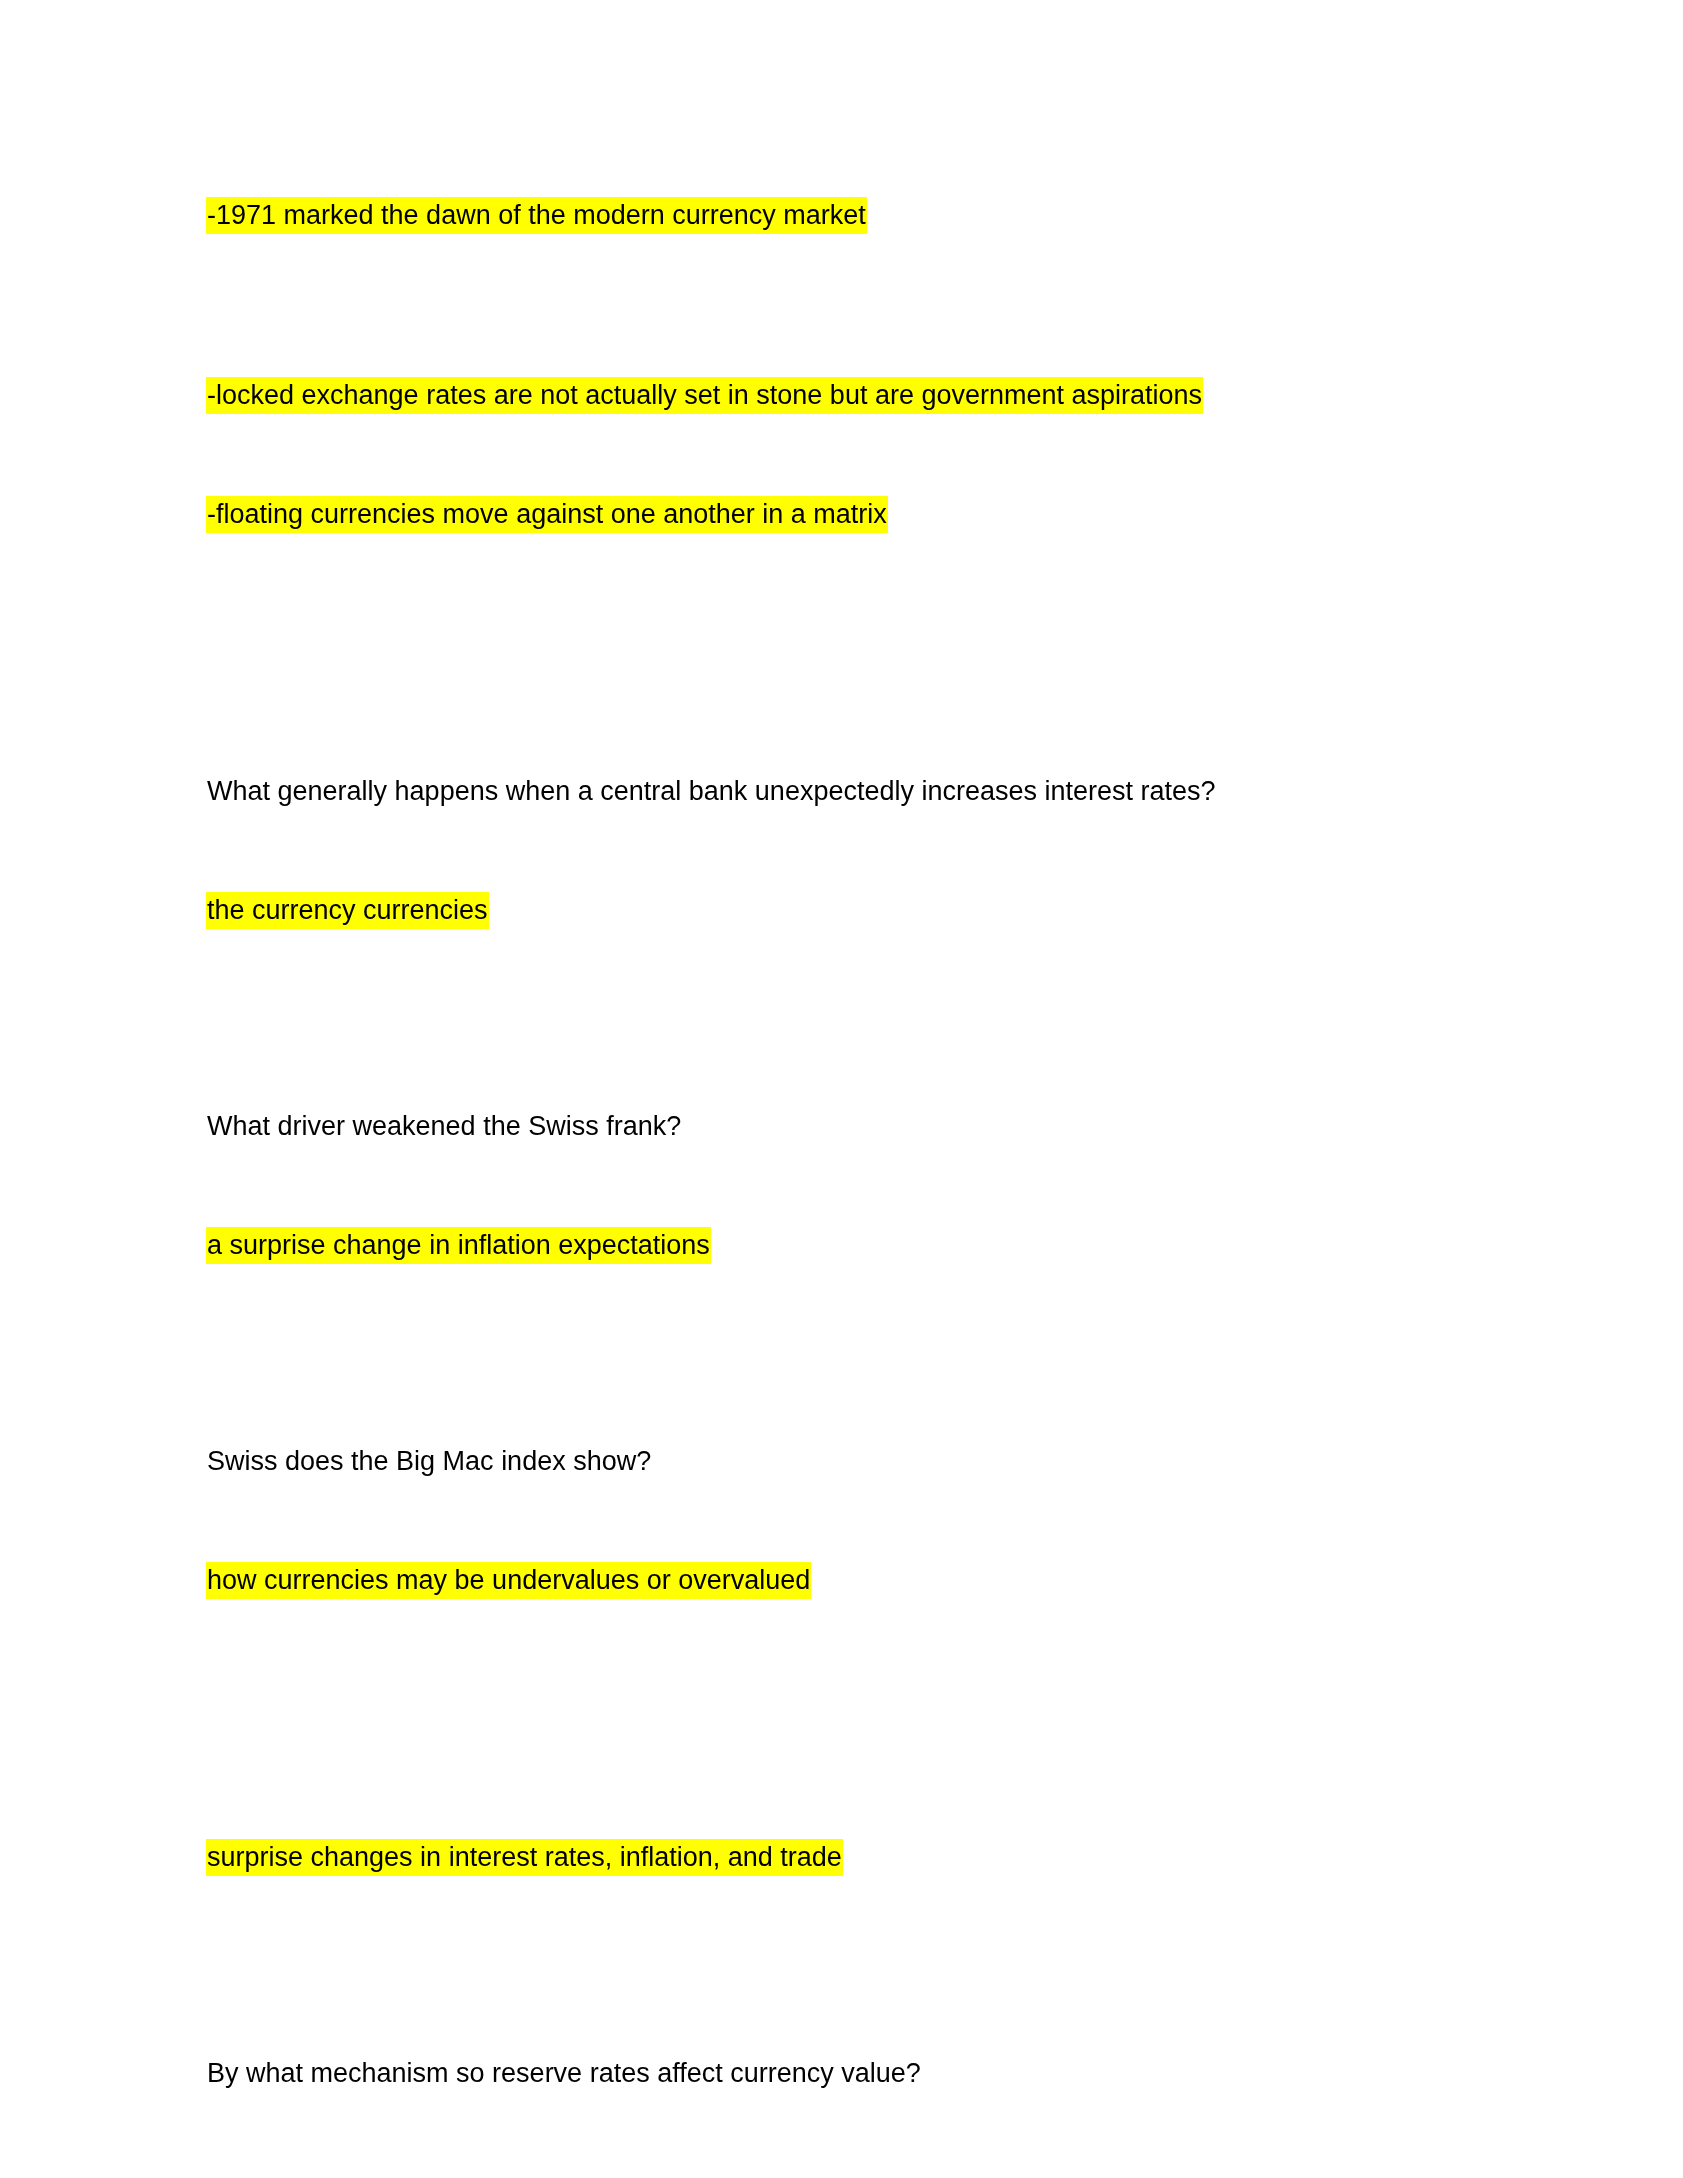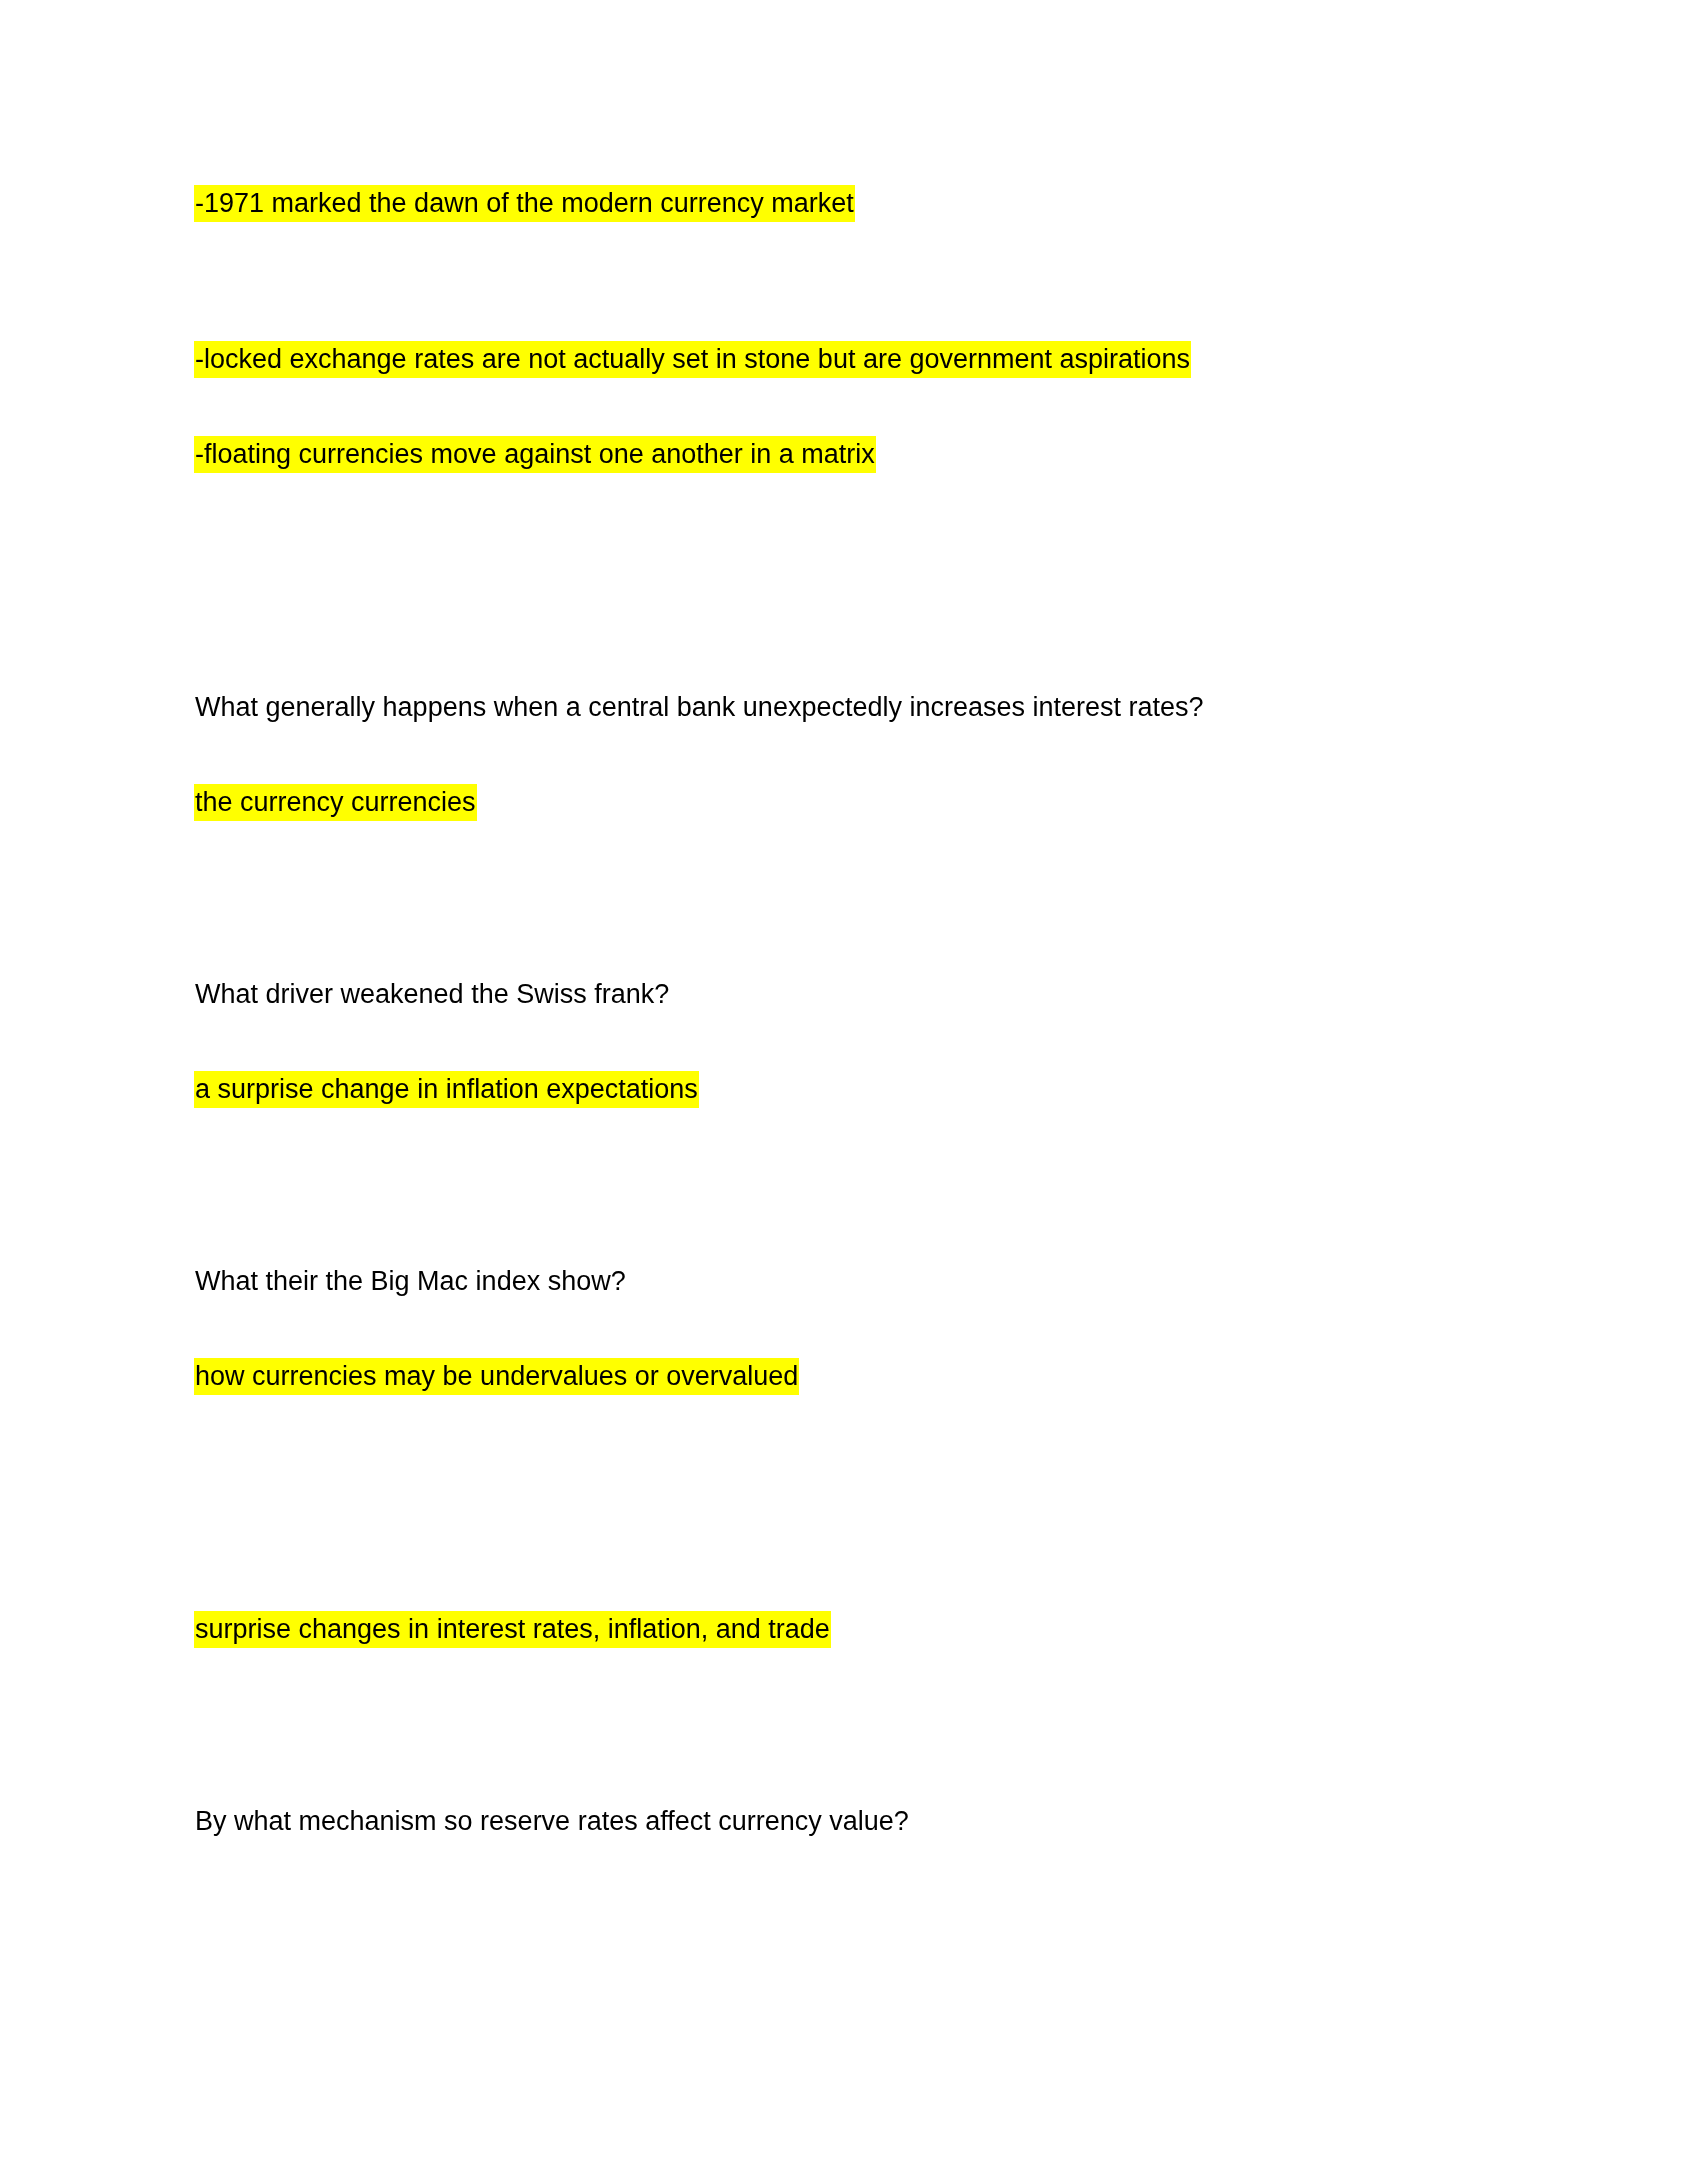--- a/index.html
+++ b/index.html
@@ -24,21 +24,21 @@
   }
   .doc-body {
     position: absolute;
     left: 194px;
     top: 186px;
     width: 1307px;
   }
   .line {
     font-size: 27px;
     line-height: 34px;
-    margin: 0;
+    margin: 12px;
     padding: 0;
     white-space: pre-wrap;
   }
   .line .txt {
     display: inline;
     padding: 3px 1px 4px 1px;
   }
   .hl .txt {
     background: #ffff00;
   }
@@ -70,21 +70,21 @@
 
     <p class="line hl"><span class="txt">the currency currencies</span></p>
     <div class="gap-xl"></div>
 
     <p class="line"><span class="txt">What driver weakened the Swiss frank?</span></p>
     <div class="gap-sm"></div>
 
     <p class="line hl"><span class="txt">a surprise change in inflation expectations</span></p>
     <div class="gap-xl"></div>
 
-    <p class="line"><span class="txt">What their the Big Mac index show?</span></p>
+    <p class="line"><span class="txt">Swiss does the Big Mac index show?</span></p>
     <div class="gap-sm"></div>
 
     <p class="line hl"><span class="txt">how currencies may be undervalues or overvalued</span></p>
     <div class="gap-xl"></div>
 
     <div class="gap-sm"></div>
 
     <p class="line hl"><span class="txt">surprise changes in interest rates, inflation, and trade</span></p>
     <div class="gap-xl"></div>
 

